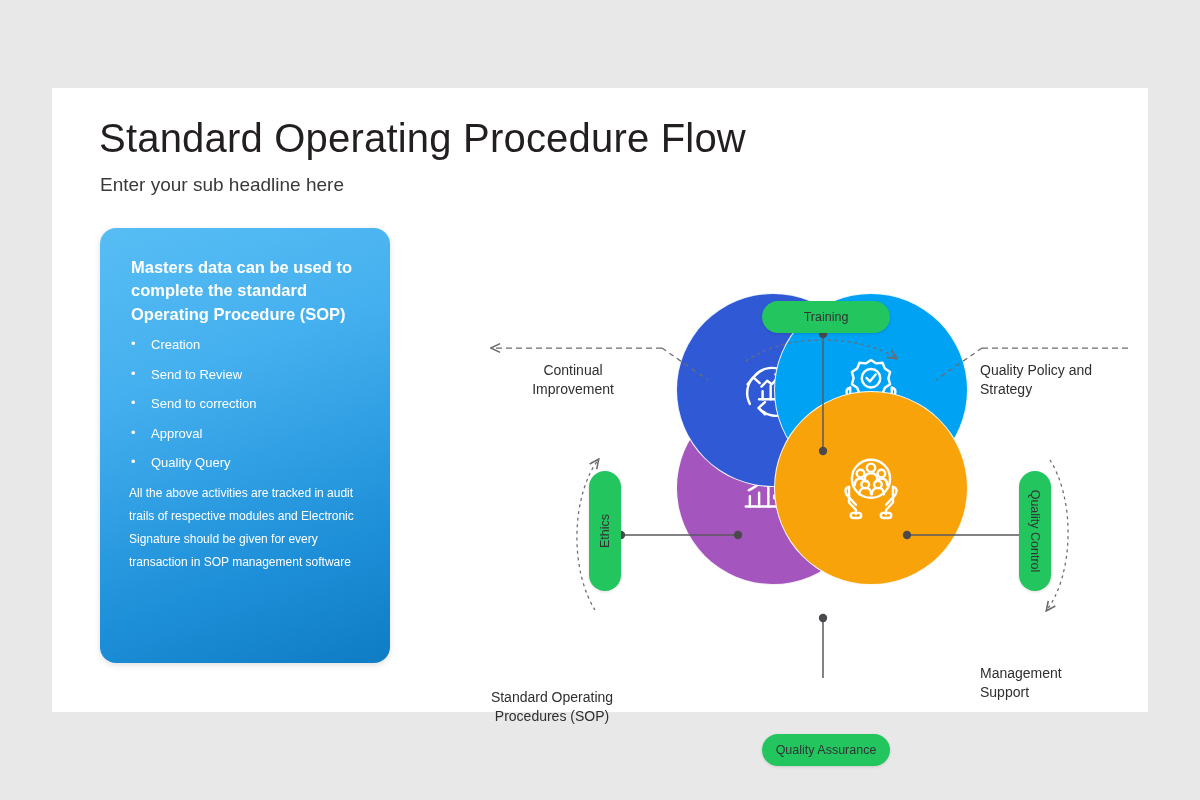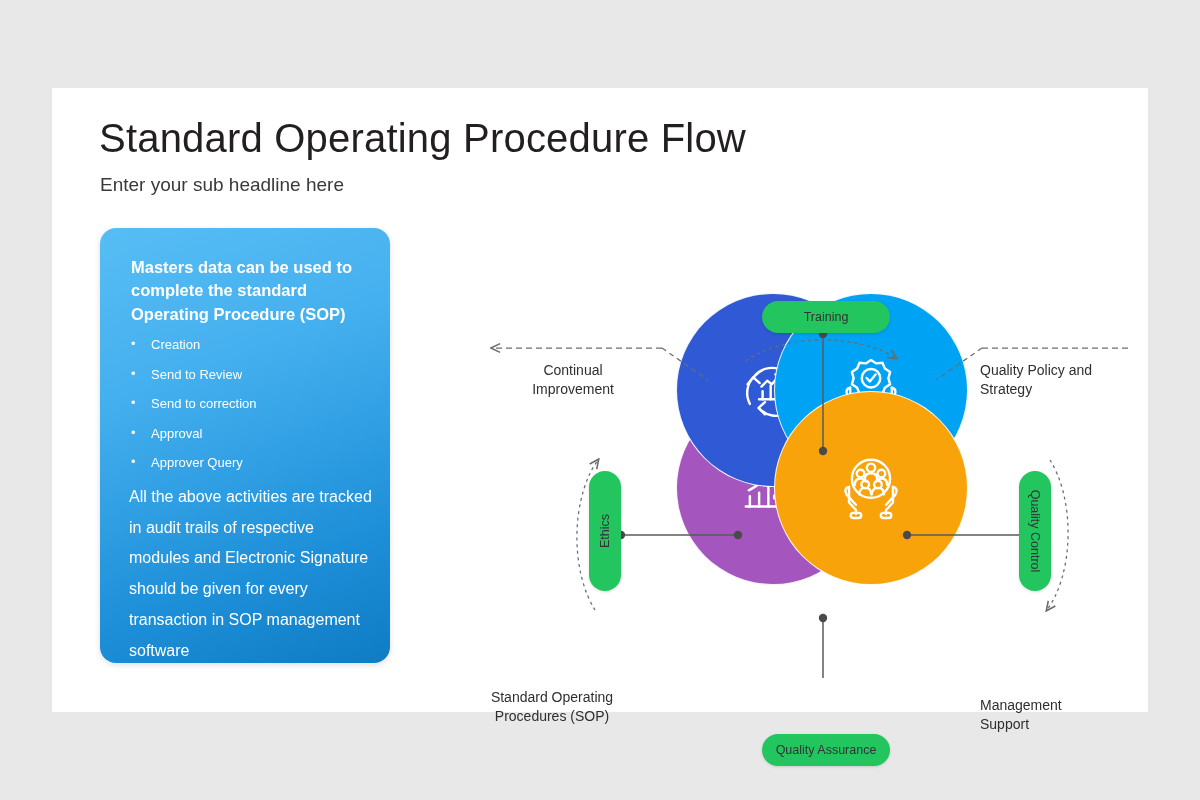--- a/index.html
+++ b/index.html
@@ -41,21 +41,21 @@
   }
   #panel-list li{
     position:relative;padding-left:20px;
     font-size:13px;color:#ffffff;line-height:1;margin-bottom:16.5px;
   }
   #panel-list li .bullet{
     position:absolute;left:0;top:-1px;font-size:13px;color:#ffffff;
   }
   #panel-para{
     position:absolute;left:29px;top:254px;width:248px;
-    font-size:16px;color:#ffffff;line-height:1.92;
+    font-size:12px;color:#ffffff;line-height:1.92;
   }
   
   #venn{position:absolute;left:338px;top:60px;width:740px;height:530px;}
   .circle{
     position:absolute;width:194px;height:194px;border-radius:50%;
     border:1.4px solid rgba(255,255,255,.92);
     box-sizing:border-box;
   }
   .ic{position:absolute;left:0;top:0;width:100%;height:100%;}
   .ic svg{position:absolute;left:50%;top:50%;transform:translate(-50%,-50%);}
@@ -78,21 +78,21 @@
   .pill-v{width:32px;height:120px;}
   #pill-ethics   {left:199px;top:323px;}
   #pill-qc       {left:629px;top:323px;}
   .vtext-up{transform:rotate(-90deg);white-space:nowrap;}
   .vtext-down{transform:rotate(90deg);white-space:nowrap;}
   
   .leader{position:absolute;font-size:14px;color:#2f2f31;line-height:1.34;z-index:6;}
   #lbl-ci {left:108px;top:213px;width:150px;text-align:center;}
   #lbl-qps{left:590px;top:213px;width:180px;}
   #lbl-sop{left:62px;top:516px;width:200px;text-align:center;margin-top:24px;}
-  #lbl-ms {left:590px;top:516px;width:180px;margin-top:32px;}
+  #lbl-ms {left:590px;top:516px;width:180px;}
   #svg-lines{position:absolute;left:0;top:0;width:740px;height:530px;z-index:5;}
   #svg-lines *{vector-effect:non-scaling-stroke;}
 </style>
 </head>
 <body>
 
 <div id="slide">
 
   <div id="title">Standard Operating Procedure Flow</div>
   <div id="subtitle">Enter your sub headline here</div>
@@ -112,21 +112,21 @@
       <li>
         <span class="bullet">•</span>
         <span>Send to correction</span>
       </li>
       <li>
         <span class="bullet">•</span>
         <span>Approval</span>
       </li>
       <li>
         <span class="bullet">•</span>
-        <span>Approver Query</span>
+        <span>Quality Query</span>
       </li>
     </ul>
 
     <div id="panel-para">All the above activities are tracked in audit trails of respective modules and Electronic Signature should be given for every transaction in SOP management software</div>
   </div>
 
   <div id="venn">
 
     <svg id="svg-lines" viewBox="0 0 740 530">
       <defs>

